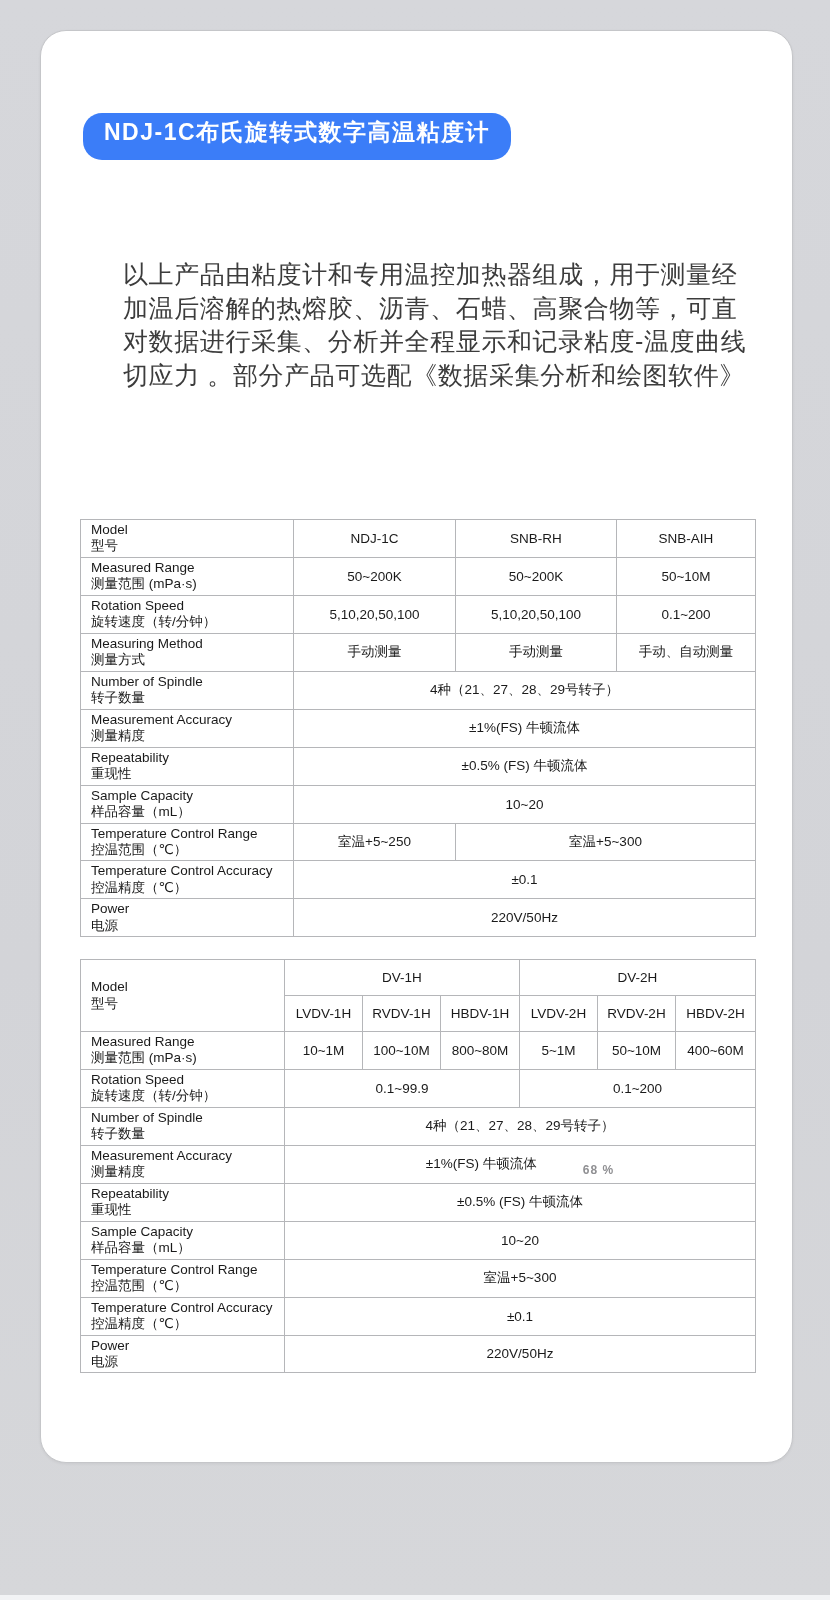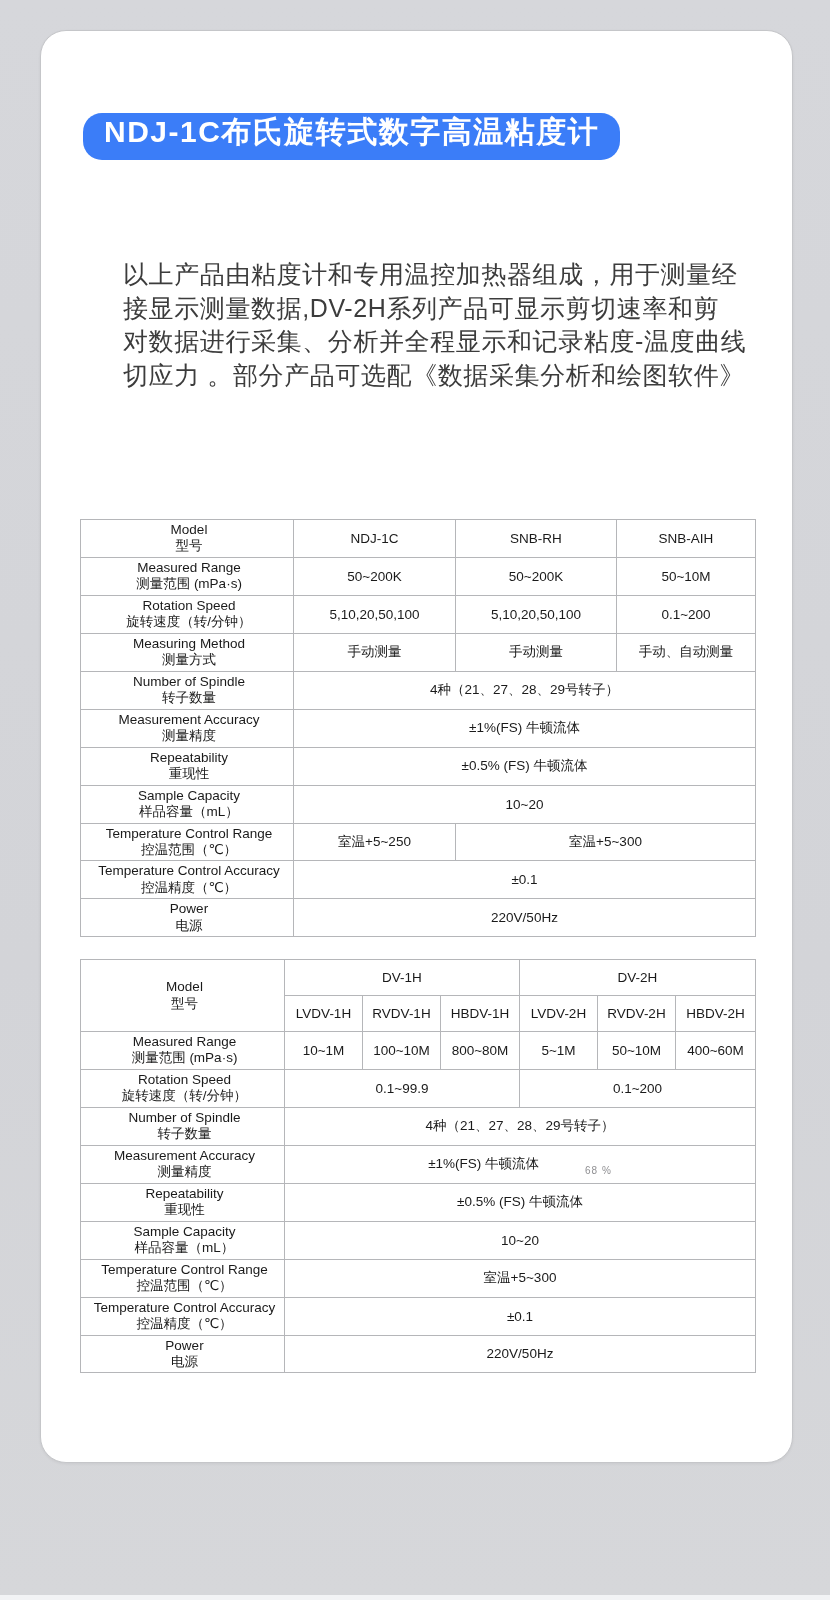--- a/index.html
+++ b/index.html
@@ -8,63 +8,64 @@
     background:linear-gradient(180deg,#d6d7db 0%,#d3d4d8 60%,#d6d7da 100%);
     font-family:"Liberation Sans","DejaVu Sans",sans-serif;
   }
   .card{
     position:absolute;left:40px;top:30px;width:751px;height:1431px;
     background:#ffffff;border:1px solid #c5c6c9;border-radius:26px;
     box-shadow:0 1px 3px rgba(0,0,0,0.06);
   }
   .badge{
     position:absolute;left:42px;height:47px;border-radius:19px;
-    background:#3b7df8;color:#ffffff;font-size:30px;font-weight:bold;
+    background:#3b7df8;color:#ffffff;font-size:23px;font-weight:bold;
     line-height:38px;padding:0 21px;letter-spacing:1.5px;white-space:nowrap;
   }
   .badge.b1{top:82px;}
   .badge.b2{top:134px;}
   .intro{
     position:absolute;left:42px;top:227px;width:676px;color:#3c3c3c;
   }
   .intro .line{
     font-size:25px;line-height:33.6px;letter-spacing:0.6px;white-space:nowrap;margin-left:40px;
   }
   .spec{
     position:absolute;border-collapse:collapse;table-layout:fixed;background:#fff;
   }
   .spec td{
     border:1px solid #b5b6b9;font-size:13.5px;color:#1a1a1a;
     vertical-align:middle;overflow:hidden;
   }
   .spec tr{height:35px;}
   .spec .lbl{text-align:left;padding:2px 6px 2px 10px;}
-  .lbl div{line-height:1.22;text-align:center;}
+  .lbl div{line-height:1.22;}
   .spec .val{text-align:center;padding:1px 2px;}
   .t1{left:39px;top:488px;width:675px;}
   .t2{left:39px;top:928px;width:675px;}
   .t2 tr.hdr{height:36px;}
   .note{
-    font-size:10px;color:#8f8f92;margin-left:46px;position:relative;top:6px;
+    font-size:12px;color:#8f8f92;margin-left:46px;position:relative;top:6px;
     letter-spacing:1px;
+    font-weight:bold;
   }
   .bottom-strip{
     position:absolute;left:0;bottom:0;width:830px;height:5px;background:#f2f3f5;
   }
 </style>
 </head>
 <body>
 
 <div class="card">
 
   <div class="badge b1">NDJ-1C布氏旋转式数字高温粘度计</div>
 
   <div class="intro">
     <div class="line">以上产品由粘度计和专用温控加热器组成，用于测量经</div>
-    <div class="line">接显示测量数据,DV-2H系列产品可显示剪切速率和剪</div>
+    <div class="line">加温后溶解的热熔胶、沥青、石蜡、高聚合物等，可直</div>
     <div class="line">对数据进行采集、分析并全程显示和记录粘度-温度曲线</div>
     <div class="line">切应力 。部分产品可选配《数据采集分析和绘图软件》</div>
   </div>
 
   <table class="spec t1">
     <colgroup>
         <col style="width:213px">
         <col style="width:162px">
         <col style="width:161px">
         <col style="width:139px">

